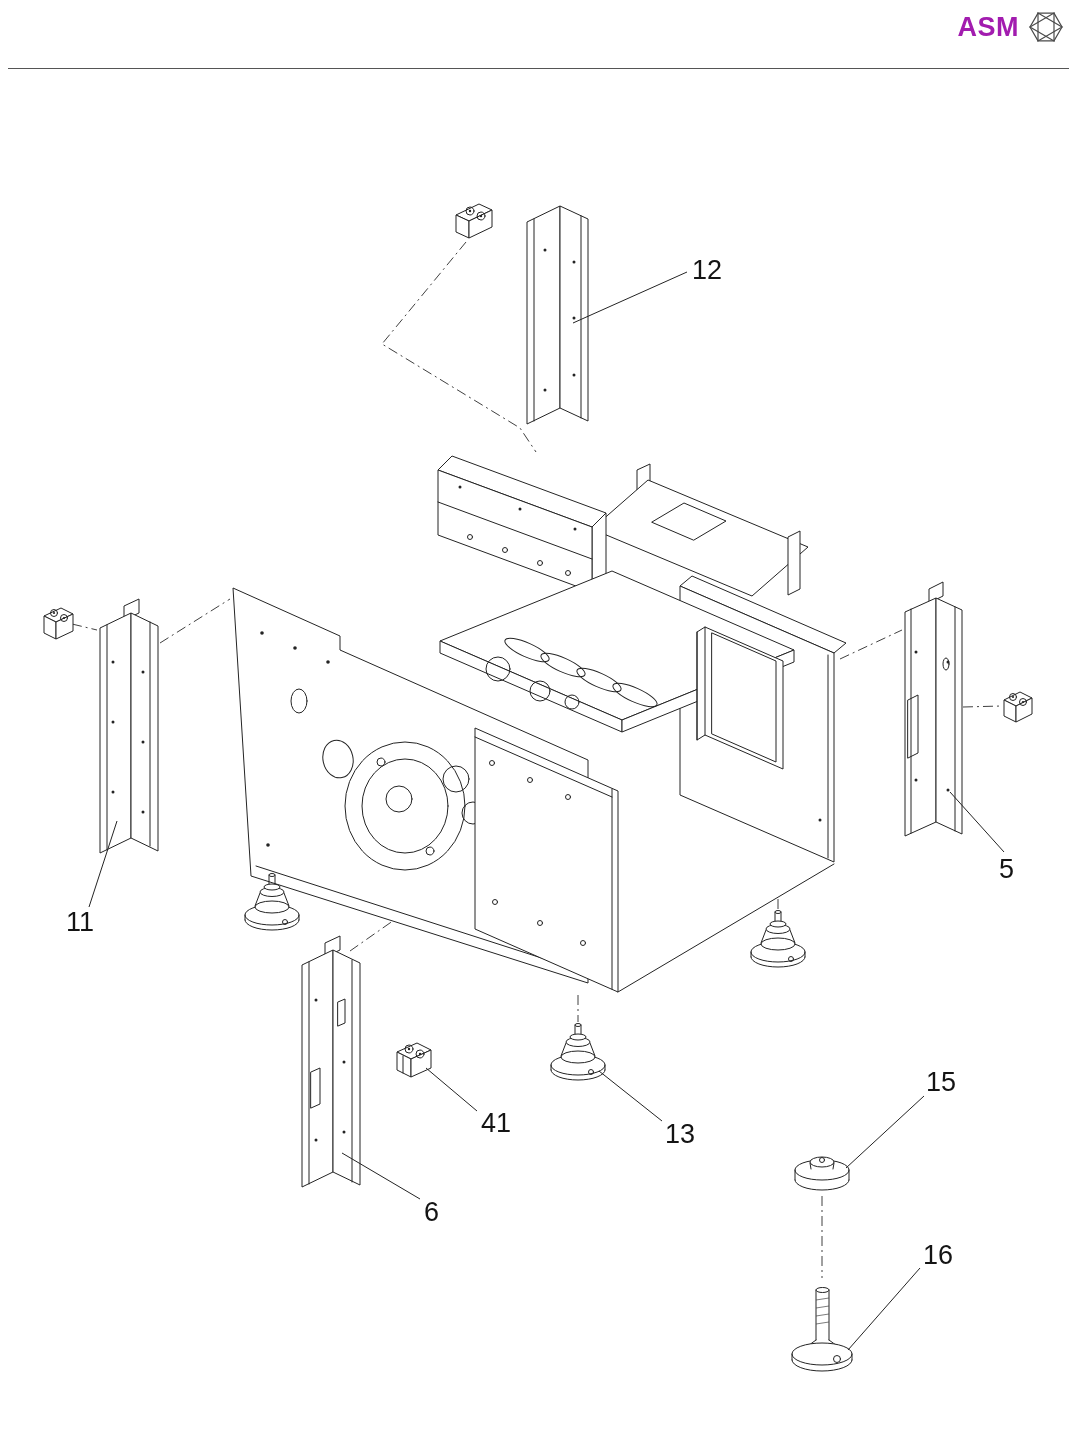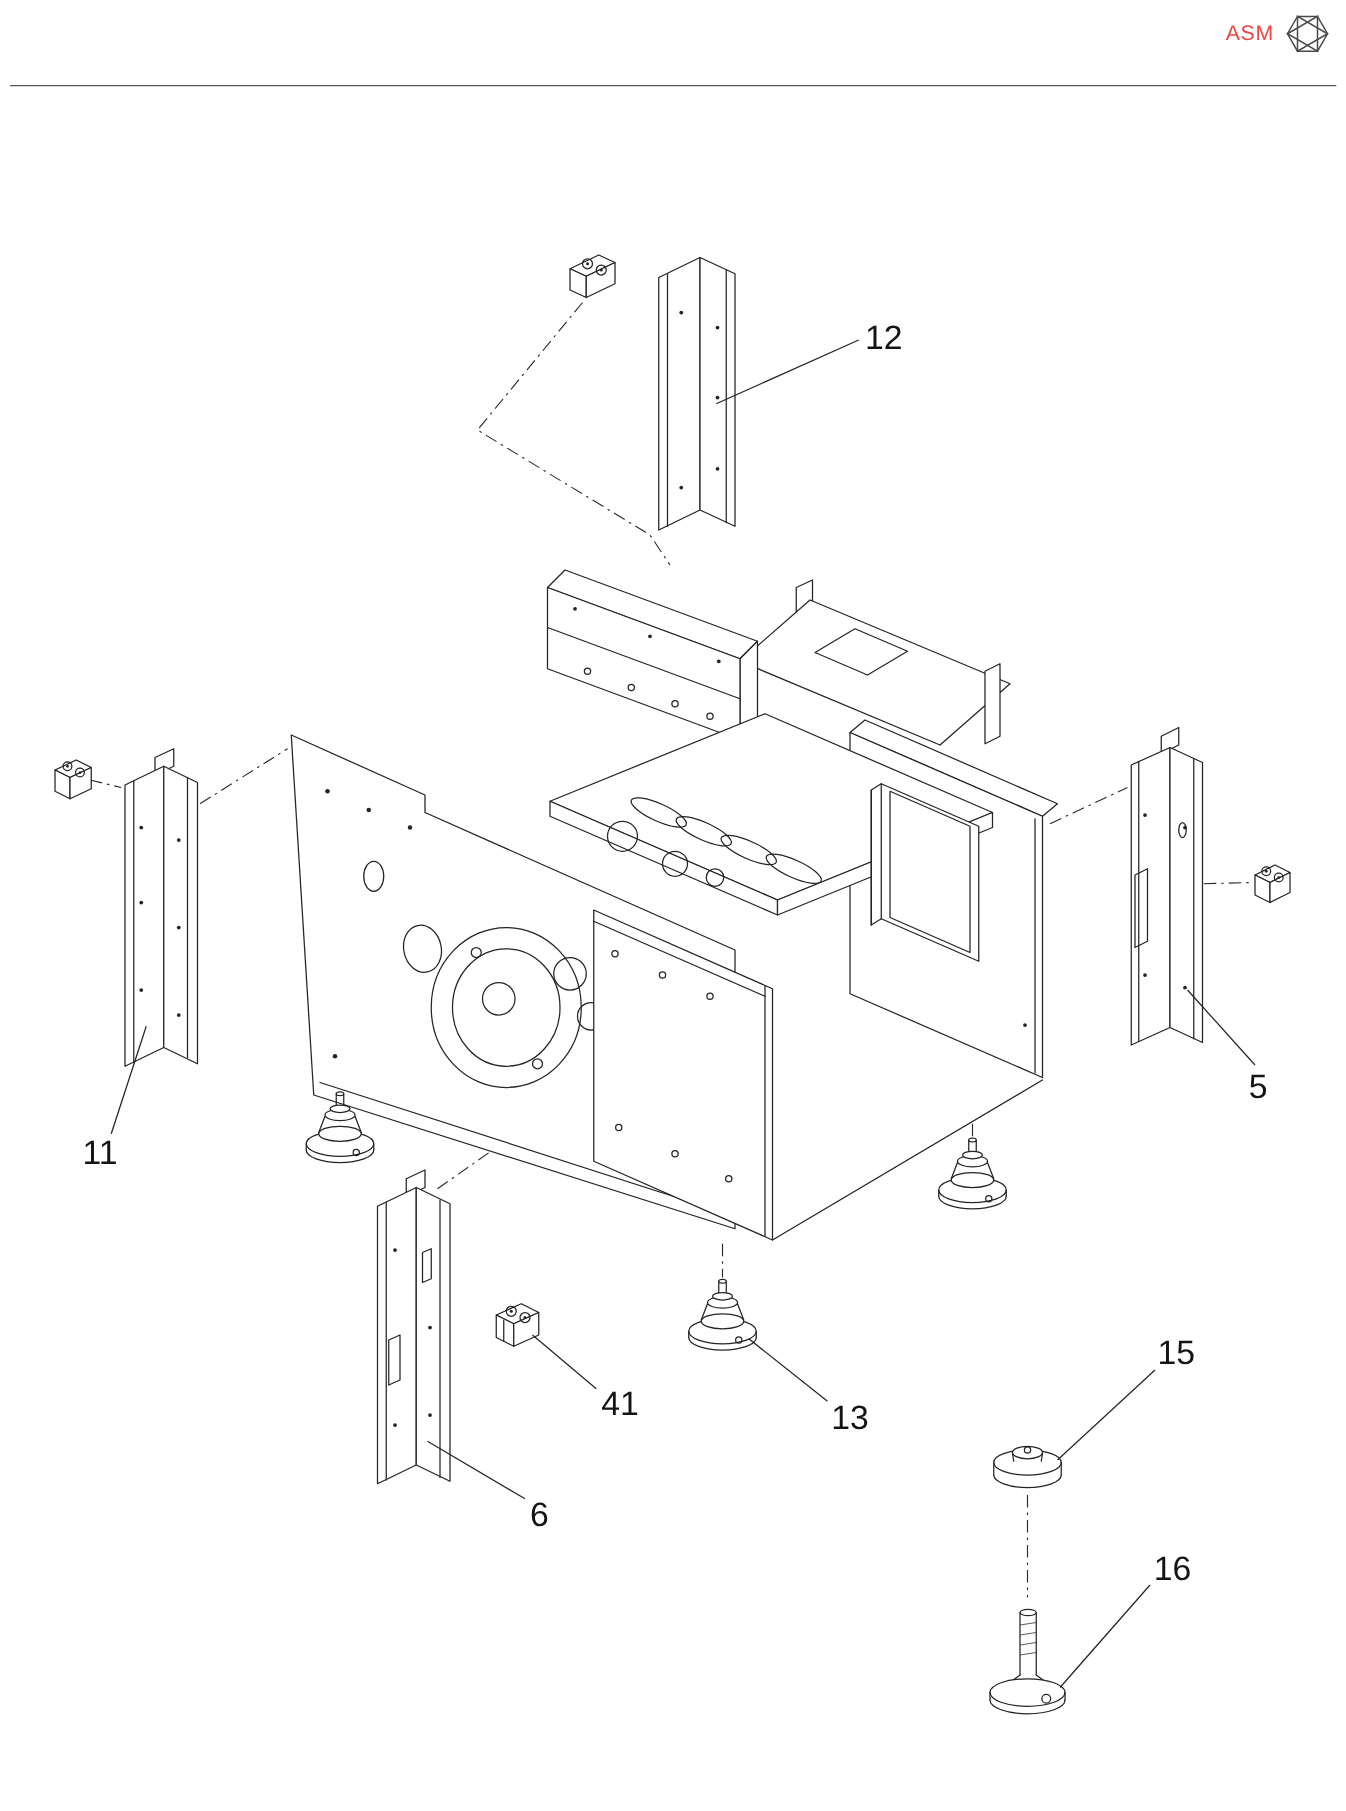--- a/index.html
+++ b/index.html
@@ -1,20 +1,20 @@
 <!DOCTYPE html>
 <html><head>
 <meta charset="utf-8">
 <style>
   * { box-sizing: border-box; }
   html,body { margin:0; padding:0; background:#ffffff; font-family:"Liberation Sans", sans-serif; }
   .page { position:relative; width:1077px; height:1449px; background:#fff; overflow:hidden; }
 
   .brand { position:absolute; top:8px; right:12px; display:flex; align-items:center; gap:8px; }
-  .brand-text { font-size:17px; font-weight:normal; color:#ef4444; letter-spacing:.5px; }
+  .brand-text { font-size:27px; font-weight:bold; color:#a21caf; letter-spacing:.5px; }
   .logo-icon polygon, .logo-icon path { stroke:#4a4a4a; fill:none; stroke-width:1.2; }
 
   .rule { position:absolute; top:68px; left:8px; right:8px; border-top:1px solid #555; }
 
   svg.diagram { position:absolute; left:0; top:0; }
 
   .ln     { stroke:#242424; fill:none; stroke-width:1;   stroke-linejoin:round; stroke-linecap:round; }
   .thin   { stroke:#444444; fill:none; stroke-width:.7;  }
   .face   { stroke:#242424; fill:#ffffff; stroke-width:1; stroke-linejoin:round; }
   .dot    { fill:#242424; stroke:none; }

